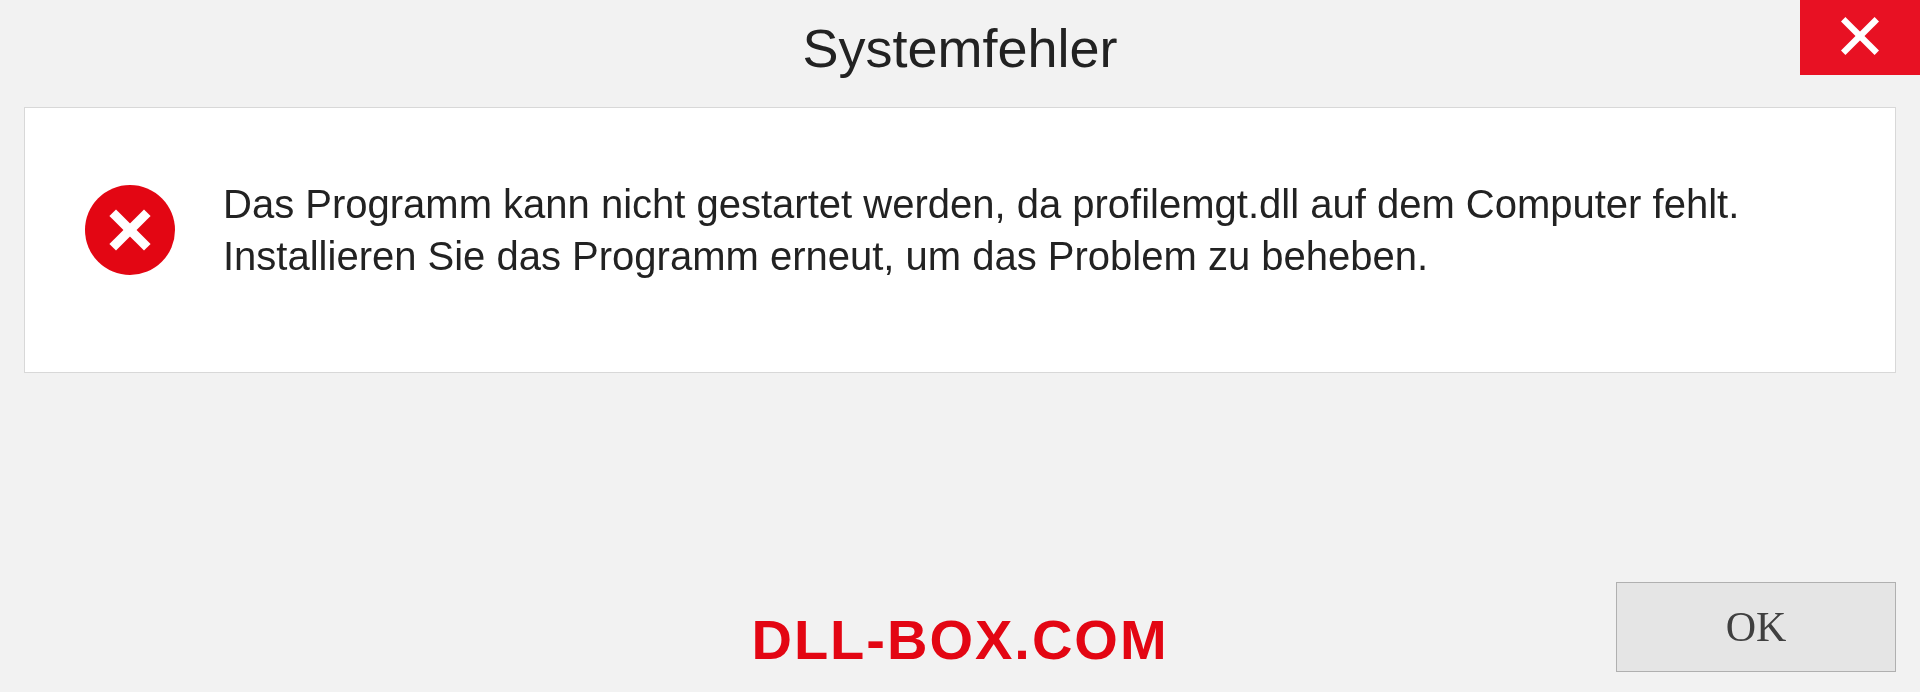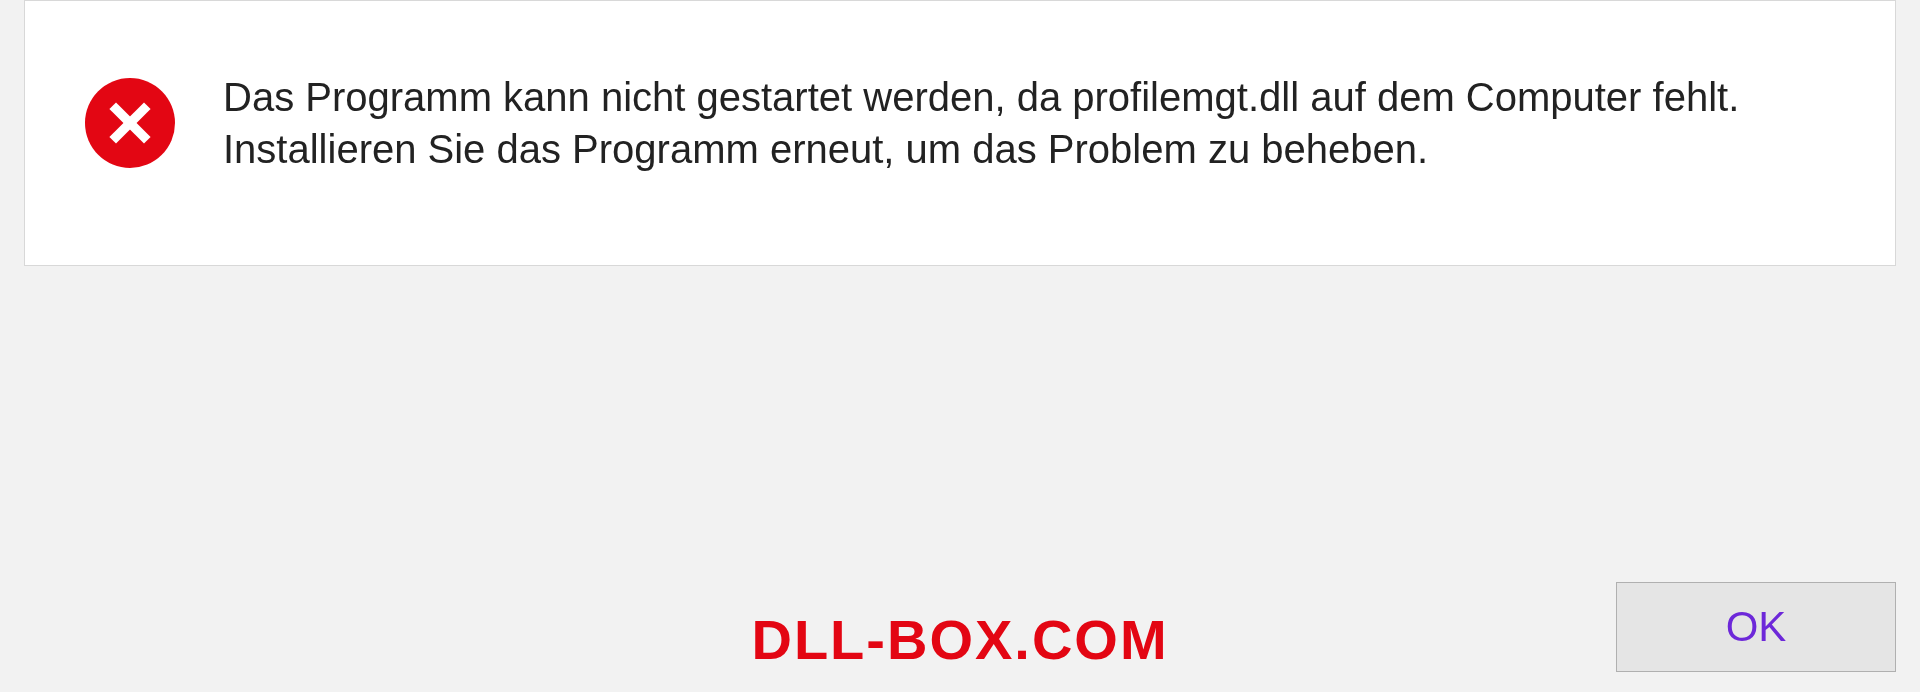--- a/index.html
+++ b/index.html
@@ -37,21 +37,21 @@
       background: #e81123;
       display: flex;
       align-items: center;
       justify-content: center;
       cursor: pointer;
     }
     .close-btn svg { width: 50px; height: 50px; }
     .content-panel {
       background: #ffffff;
       border: 1px solid #d8d8d8;
-      margin: 0 24px;
+      margin: 12px 24px;
       padding: 70px 60px 90px 60px;
       display: flex;
       align-items: center;
       gap: 48px;
     }
     .error-icon-circle {
       flex-shrink: 0;
       width: 90px;
       height: 90px;
       background: #e30613;
@@ -88,32 +88,43 @@
       color: #e30613;
       letter-spacing: 2px;
       font-family: Arial, sans-serif;
     }
     .ok-btn {
       width: 280px;
       height: 90px;
       background: #e5e5e5;
       border: 1px solid #b0b0b0;
       font-size: 42px;
-      color: #6d28d9;
+      color: #404040;
       display: flex;
       align-items: center;
       justify-content: center;
       cursor: pointer;
-      font-family: Liberation Sans, sans-serif;
+      font-family: Liberation Serif, serif;
     }
   </style>
 </head>
 <body>
 
 <div class="dialog">
+  <div class="titlebar">
+    <div class="title">Systemfehler</div>
+    <div class="close-btn">
+      <span>
+        <svg viewBox="0 0 24 24" fill="none" stroke="#ffffff" stroke-width="3" stroke-linecap="square">
+          <line x1="5" y1="5" x2="19" y2="19"></line>
+          <line x1="19" y1="5" x2="5" y2="19"></line>
+        </svg>
+      </span>
+    </div>
+  </div>
 
   <div class="content-panel">
     <div class="error-icon-circle">
       <svg viewBox="0 0 24 24" fill="none" stroke="#ffffff" stroke-width="4" stroke-linecap="square">
         <line x1="6" y1="6" x2="18" y2="18"></line>
         <line x1="18" y1="6" x2="6" y2="18"></line>
       </svg>
     </div>
     <div class="message">Das Programm kann nicht gestartet werden, da profilemgt.dll auf dem Computer fehlt. Installieren Sie das Programm erneut, um das Problem zu beheben.</div>
   </div>

